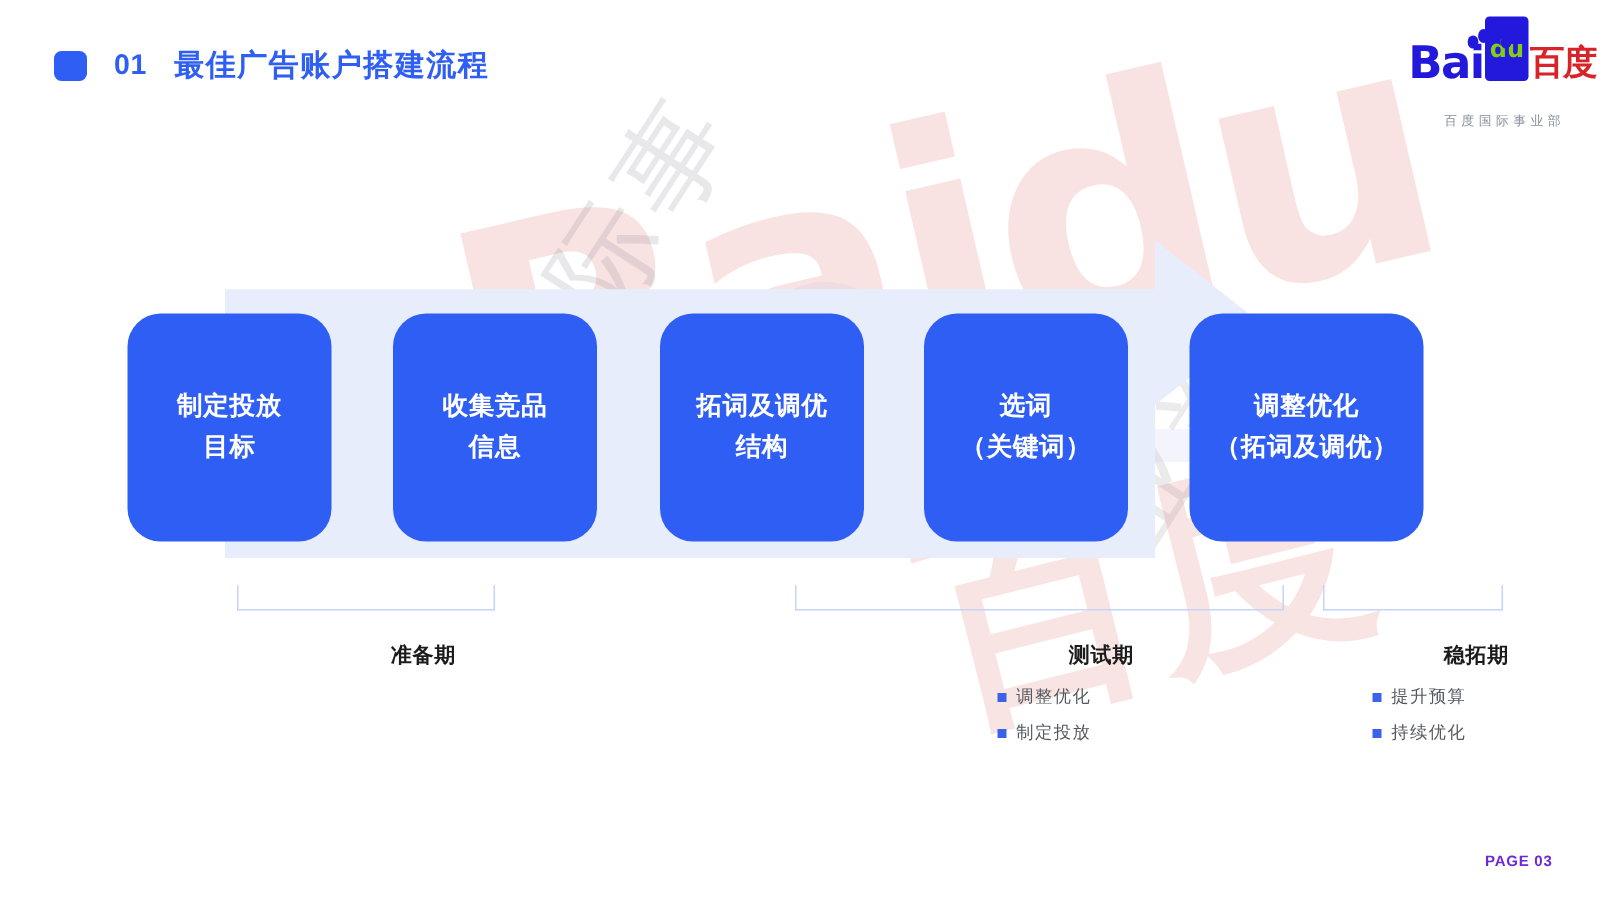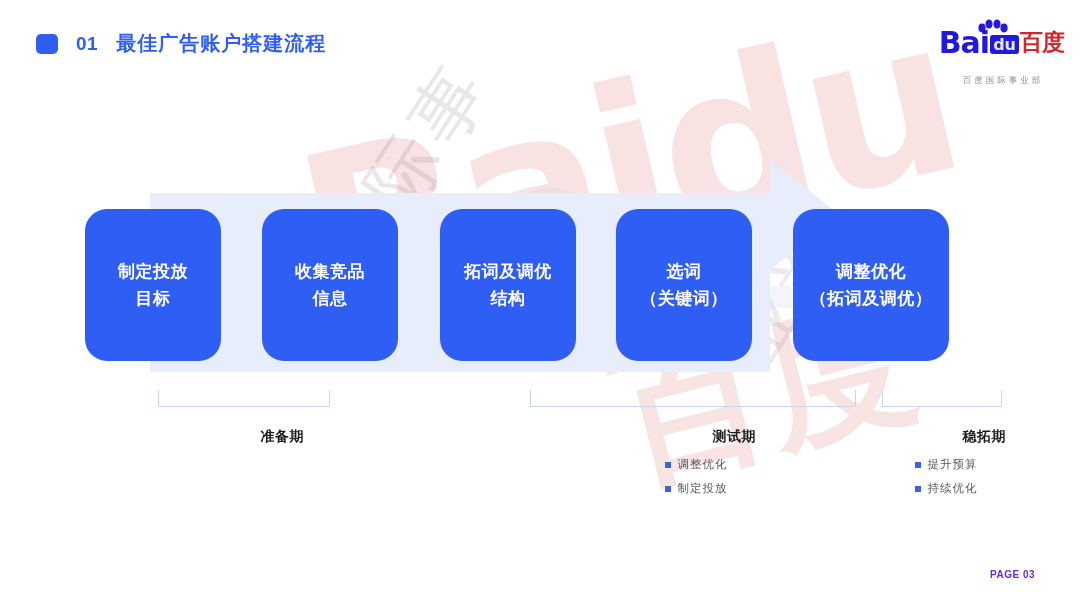--- a/index.html
+++ b/index.html
@@ -141,24 +141,24 @@
     font-size: 30px;
     font-weight: 700;
     color: #2319dc;
     font-family: "DejaVu Sans", sans-serif;
     line-height: 22px;
     letter-spacing: -1px;
   }
   .logo-du {
     font-size: 16px;
     font-weight: 700;
-    color: #e5e5e5;
+    color: #84cc16;
     background: #2319dc;
     border-radius: 3px;
-    padding: 0 3px;
+    padding: 12px 3px;
     line-height: 19px;
     font-family: "DejaVu Sans", sans-serif;
   }
   .logo-cn {
     font-size: 23px;
     font-weight: 700;
     color: #d7242a;
     font-family: "DejaVu Sans", sans-serif;
     line-height: 23px;
     letter-spacing: -1px;

